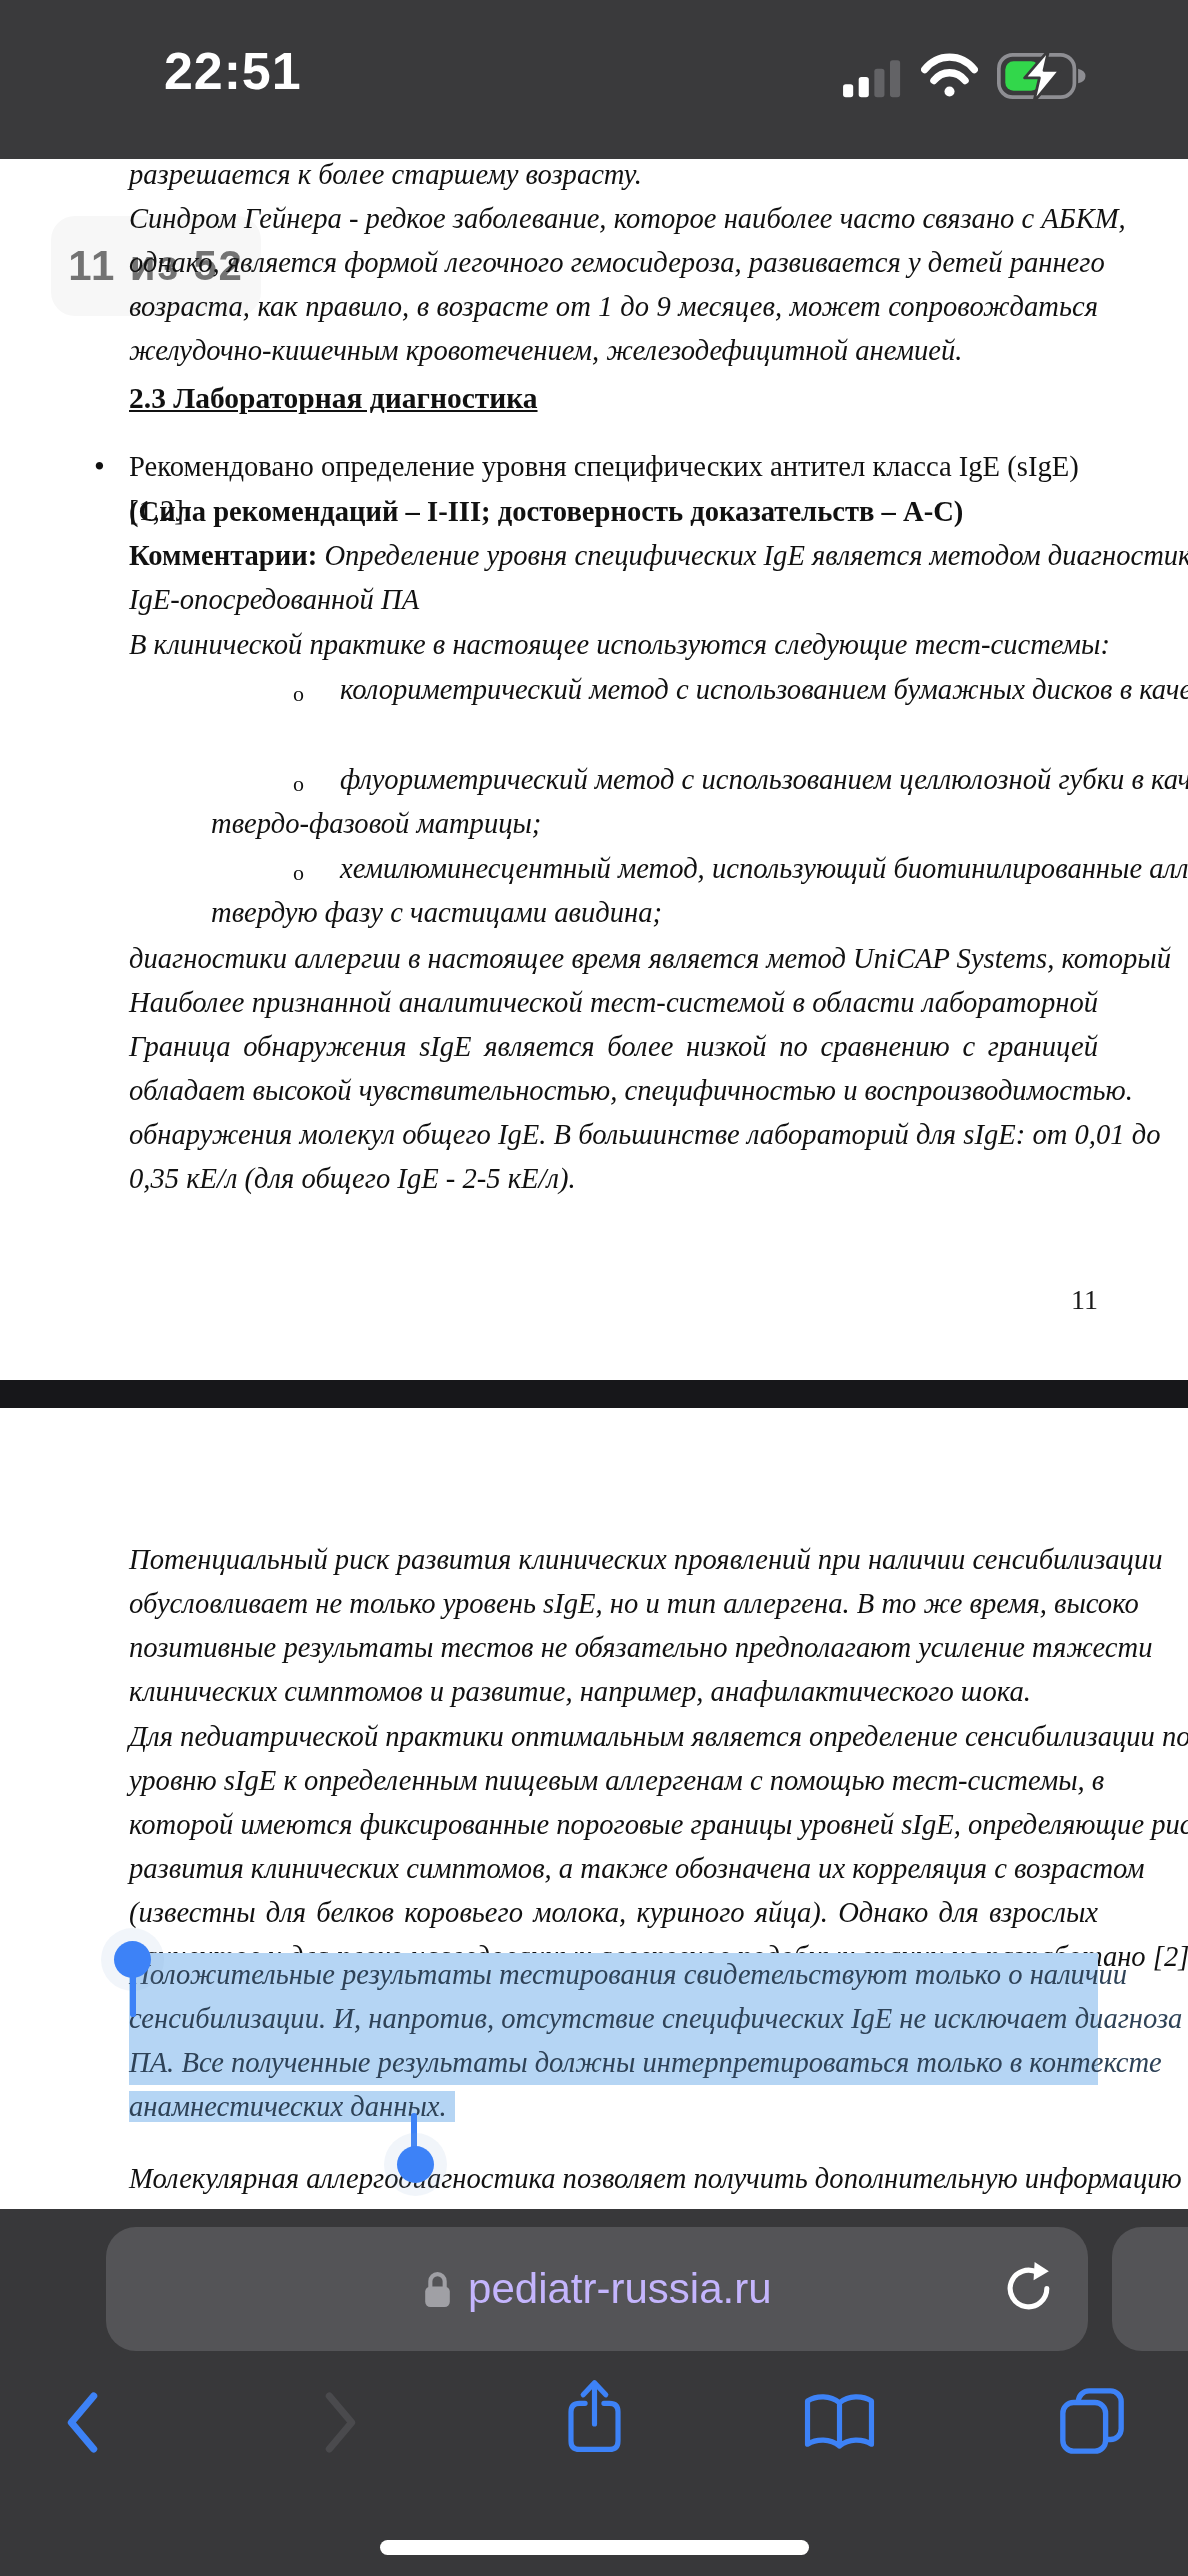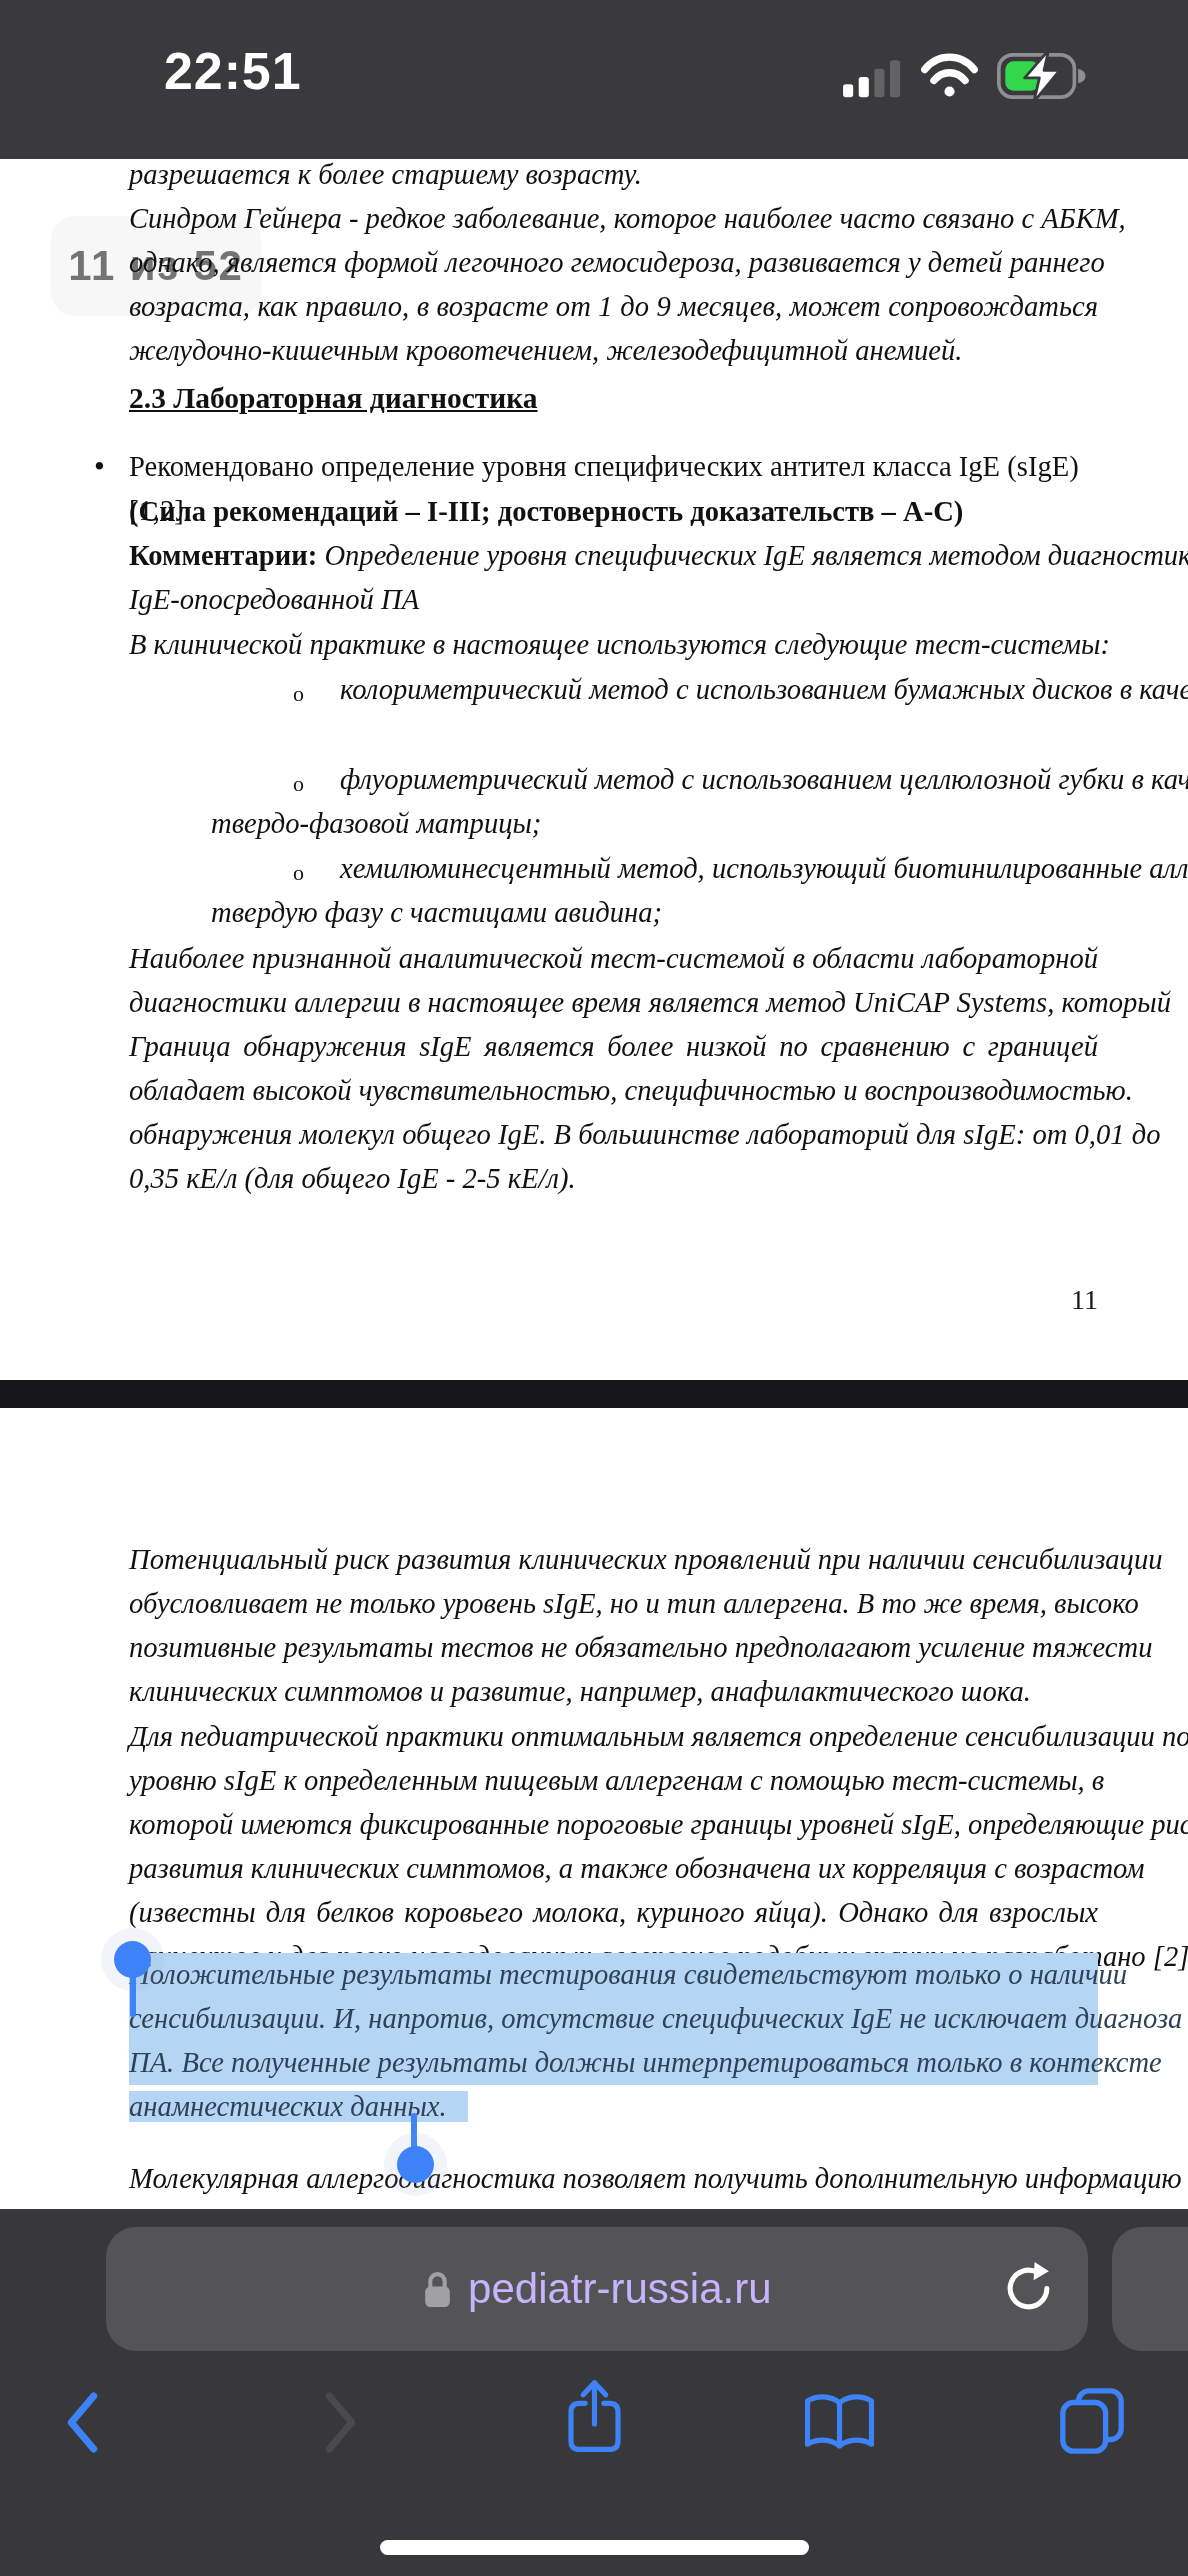--- a/index.html
+++ b/index.html
@@ -35,21 +35,21 @@
   .watermark{
     position:absolute;left:51px;top:57px;width:210px;height:100px;border-radius:24px;
     background:#f7f7f7;color:#737373;font-family:"Liberation Sans","DejaVu Sans",sans-serif;
     font-size:42px;font-weight:700;display:flex;align-items:center;justify-content:center;
     font-style:normal;letter-spacing:1.8px;
   }
   .page-number{position:absolute;right:90px;top:1119px;font-size:28px;font-style:normal;color:#1a1a1a;line-height:44px;}
   
   .hl .jl{background:#b5d5f4;color:#2e4257;}
   .hl .jl-last{background:none;}
-  .hl .jl-last span{background:#b5d5f4;padding-right:21px;}
+  .hl .jl-last span{background:#b5d5f4;padding-right:8px;}
   .sel-handle-stem{position:absolute;width:5.5px;background:#3d82f7;border-radius:2.8px;}
   .sel-handle-dot{position:absolute;width:37px;height:37px;border-radius:50%;background:#3d82f7;box-shadow:0 0 0 13px rgba(140,170,210,0.12);}
   
   .chrome{position:absolute;left:0;top:2209px;width:1188px;height:367px;background:#38383a;}
   .url-pill{
     position:absolute;left:106px;top:18.4px;width:982px;height:124px;border-radius:30px;
     background:#545457;display:flex;align-items:center;justify-content:center;
   }
   .url-text{color:#c4b5fd;font-family:"Liberation Sans","DejaVu Sans",sans-serif;font-size:42px;margin-left:14.7px;}
   .reload-btn{position:absolute;right:31px;top:33px;width:57px;height:57px;}
@@ -123,22 +123,22 @@
     <div class="doc-block method" style="top:599px">
         <div class="jl">флуориметрический метод с использованием целлюлозной губки в качестве</div>
         <div class="jl jl-last">твердо-фазовой матрицы;</div>
       </div>
     <div class="doc-block method" style="top:688px">
         <div class="jl">хемилюминесцентный метод, использующий биотинилированные аллергены и</div>
         <div class="jl jl-last">твердую фазу с частицами авидина;</div>
       </div>
 
     <div class="doc-block" style="top:778px">
+        <div class="jl">диагностики аллергии в настоящее время является метод UniCAP Systems, который</div>
         <div class="jl">Наиболее признанной аналитической тест-системой в области лабораторной</div>
-        <div class="jl">диагностики аллергии в настоящее время является метод UniCAP Systems, который</div>
         <div class="jl">Граница обнаружения sIgE является более низкой по сравнению с границей</div>
         <div class="jl">обладает высокой чувствительностью, специфичностью и воспроизводимостью.</div>
         <div class="jl">обнаружения молекул общего IgE. В большинстве лабораторий для sIgE: от 0,01 до</div>
         <div class="jl jl-last">0,35 кЕ/л (для общего IgE - 2-5 кЕ/л).</div>
       </div>
 
     <div class="page-number">11</div>
   </div>
 
   <div class="page-divider"></div>

